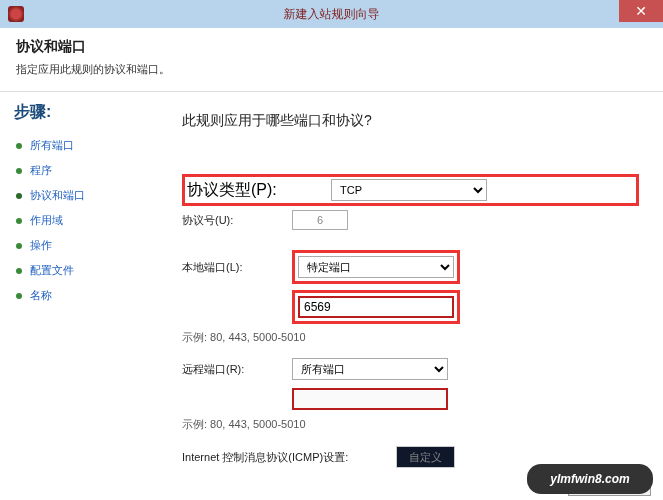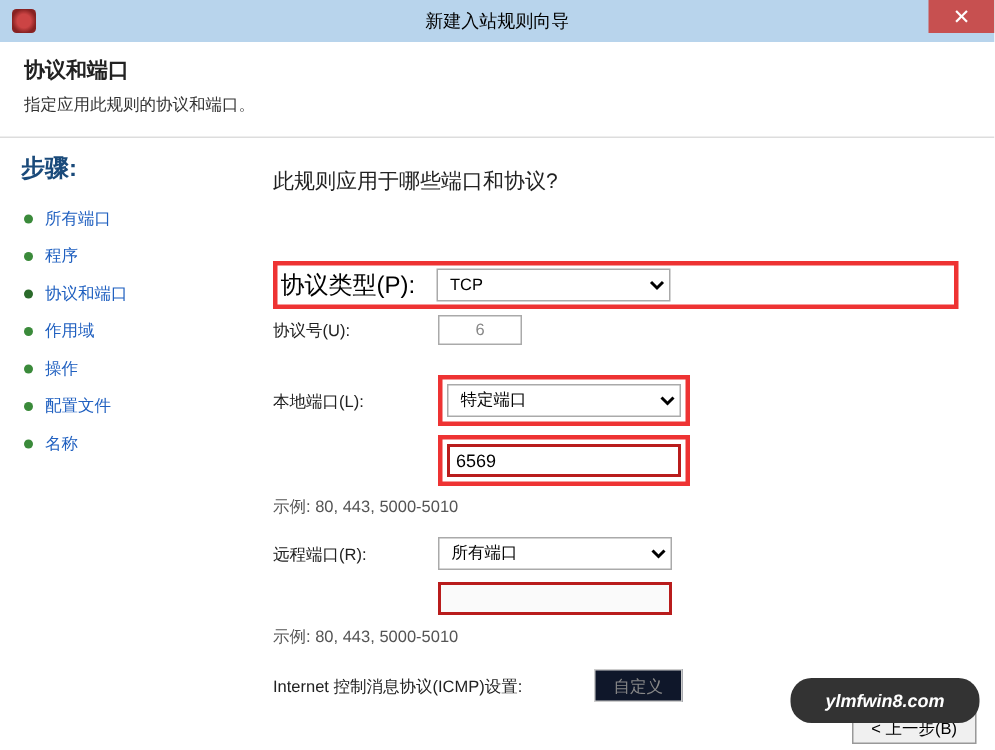--- a/index.html
+++ b/index.html
@@ -1,19 +1,19 @@
 <!DOCTYPE html>
 <html><head>
 <meta charset="utf-8">
 <style>
 * { box-sizing: border-box; margin: 0; padding: 0; font-family: "Microsoft YaHei", SimSun, sans-serif; }
 body { width: 663px; height: 500px; background: #fff; position: relative; overflow: hidden; }
 .titlebar { height: 28px; background: #b8d4ec; display: flex; align-items: center; position: relative; }
 .titlebar .icon { width: 16px; height: 16px; margin-left: 8px; background: radial-gradient(circle, #c44 40%, #822 70%); border-radius: 3px; }
-.titlebar .title { position: absolute; left: 50%; transform: translateX(-50%); font-size: 12px; color: #000000; }
+.titlebar .title { position: absolute; left: 50%; transform: translateX(-50%); font-size: 12px; color: #7f1d1d; }
 .titlebar .close { position: absolute; right: 0; top: 0; width: 44px; height: 22px; background: #c75050; color: #fff; display: flex; align-items: center; justify-content: center; font-size: 14px; }
 .header { padding: 10px 16px 14px; border-bottom: 1px solid #ddd; }
 .header h1 { font-size: 14px; font-weight: bold; color: #222; margin-bottom: 6px; }
 .header p { font-size: 11px; color: #333; }
 .body { display: flex; height: 400px; }
 .sidebar { width: 168px; padding: 10px 0 0 12px; }
 .steps-title { font-size: 16px; font-weight: bold; color: #1a4a7a; margin-bottom: 10px; padding-left: 2px; }
 .step { display: flex; align-items: center; font-size: 11px; padding: 5px 0 5px 4px; cursor: pointer; }
 .step .bullet { width: 6px; height: 6px; background: #3a8a3a; border-radius: 50%; margin-right: 8px; flex-shrink: 0; }
 .step.current .bullet { background: #2a6a2a; }
@@ -27,21 +27,21 @@
 .spin { width: 56px; height: 20px; font-size: 11px; border: 1px solid #aaa; text-align: center; background: #fff; color: #888; }
 .txt { width: 156px; height: 22px; font-size: 12px; border: 2px solid #b91c1c; padding: 0 4px; }
 .example { font-size: 11px; color: #555; margin-bottom: 12px; }
 .hl-red { border: 3px solid #e33; padding: 3px; display: inline-flex; align-items: center; }
 .hl-red-row { border: 3px solid #e33; padding: 2px; display: flex; align-items: center; }
 .icmp-row { display: flex; align-items: center; margin-top: 14px; }
 .icmp-lbl { font-size: 11px; color: #222; width: 214px; }
 .btn { height: 22px; font-size: 11px; padding: 0 12px; background: #f0f0f0; border: 1px solid #999; cursor: pointer; }
 .btn:disabled { color: #888; background: #0f172a; border-color: #ccc; }
 .footer { position: absolute; bottom: 4px; right: 12px; display: flex; gap: 6px; align-items: center; }
-.watermark { position: absolute; bottom: 18px; right: 10px; width: 126px; height: 30px; background: #333; border-radius: 14px; display: flex; align-items: center; justify-content: center; color: #fff; font-size: 12px; font-weight: bold; font-style: italic; }
+.watermark { position: absolute; bottom: 6px; right: 10px; width: 126px; height: 30px; background: #333; border-radius: 14px; display: flex; align-items: center; justify-content: center; color: #fff; font-size: 12px; font-weight: bold; font-style: italic; }
 .spacer { height: 12px; }
 </style>
 </head>
 <body>
 
 <div class="titlebar">
   <div class="icon"></div>
   <div class="title">新建入站规则向导</div>
   <div class="close">✕</div>
 </div>
@@ -80,21 +80,21 @@
       </div>
     <div class="step">
         <span class="bullet"></span>
         <span class="label">名称</span>
       </div>
   </div>
 
   <div class="content">
     <div class="prompt">此规则应用于哪些端口和协议?</div>
 
-    <div class="hl-red-row" style="margin-bottom:2px;">
+    <div class="hl-red-row" style="margin-bottom:2px;gap:40px;">
       <span class="lbl" style="width:104px">协议类型(P):</span>
       <select class="sel small-sel"><option>TCP</option></select>
     </div>
     <div class="row">
       <span class="lbl">协议号(U):</span>
       <input class="spin" disabled="" value="6" style="">
     </div>
 
     <div class="spacer"></div>
 

